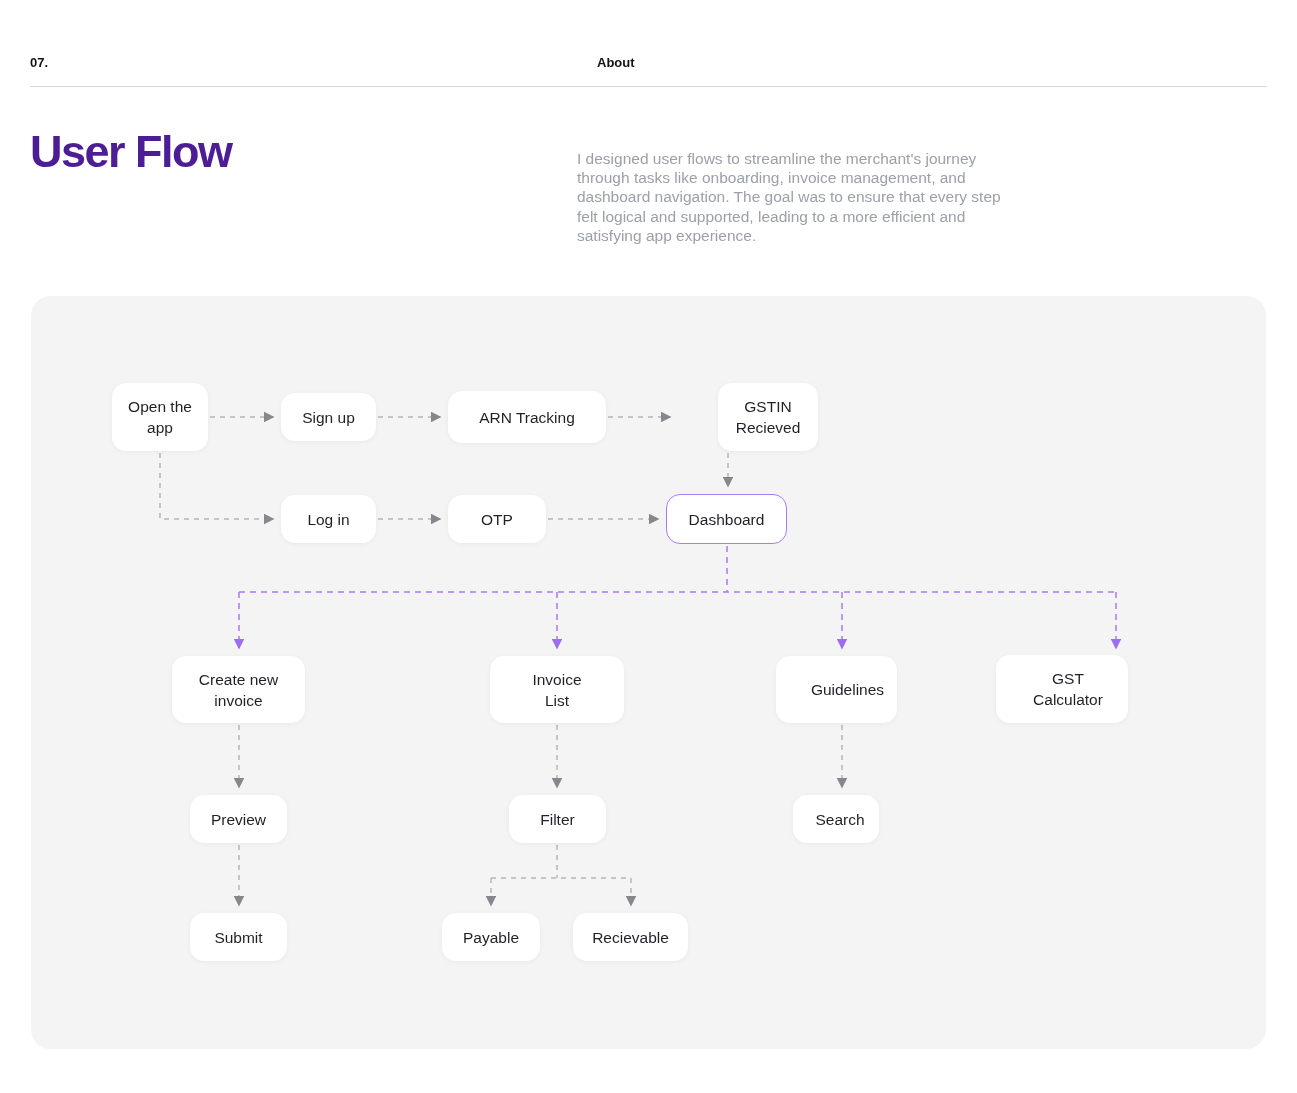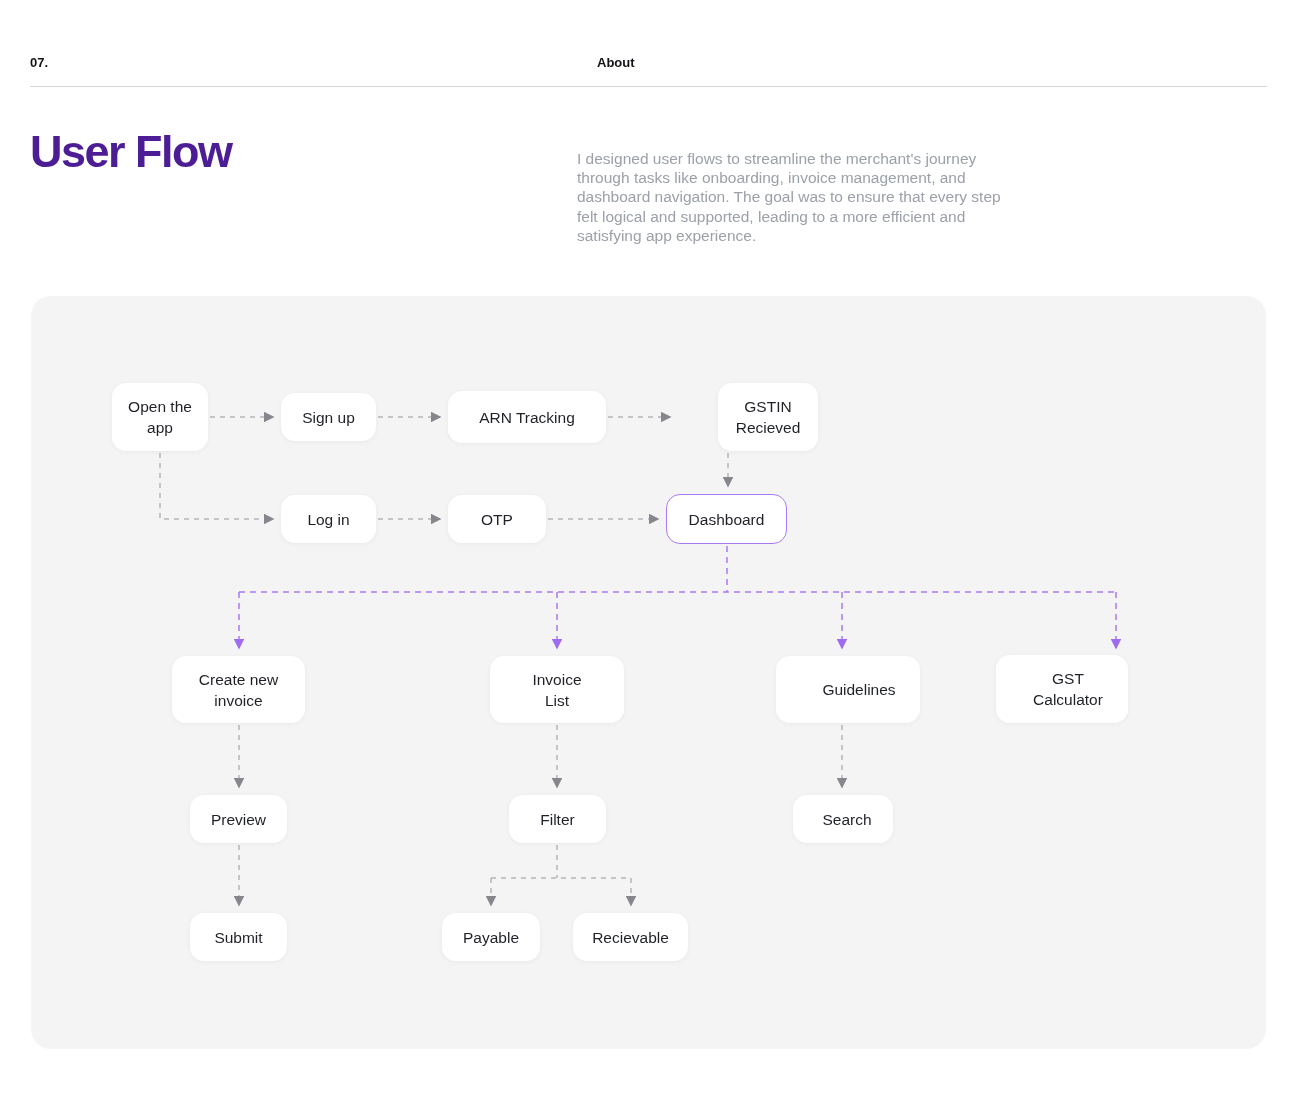--- a/index.html
+++ b/index.html
@@ -122,35 +122,35 @@
   </div>
 
   <div class="node" style="left:141px;  top:360px; width:133px; height:67px;justify-content:center;">
     <span class="lbl">Create new
 invoice</span>
   </div>
   <div class="node" style="left:459px;  top:360px; width:134px; height:67px;">
     <span class="lbl">Invoice
 List</span>
   </div>
-  <div class="node" style="left:745px;  top:360px; width:144px; height:67px;padding-left:22px;">
+  <div class="node" style="left:745px;  top:360px; width:121px; height:67px;padding-left:22px;">
     <span class="lbl">Guidelines</span>
   </div>
   <div class="node" style="left:965px; top:359px; width:132px; height:68px;padding-left:12px;">
     <span class="lbl">GST
 Calculator</span>
   </div>
 
   <div class="node" style="left:159px; top:499px; width:97px; height:48px;">
     <span class="lbl">Preview</span>
   </div>
   <div class="node" style="left:478px; top:499px; width:97px; height:48px;">
     <span class="lbl">Filter</span>
   </div>
-  <div class="node" style="left:762px; top:499px; width:100px; height:48px;padding-left:8px;">
+  <div class="node" style="left:762px; top:499px; width:86px; height:48px;padding-left:8px;">
     <span class="lbl">Search</span>
   </div>
 
   <div class="node" style="left:159px; top:617px; width:97px;  height:48px;">
     <span class="lbl">Submit</span>
   </div>
   <div class="node" style="left:411px; top:617px; width:98px;  height:48px;">
     <span class="lbl">Payable</span>
   </div>
   <div class="node" style="left:542px; top:617px; width:115px; height:48px;">

